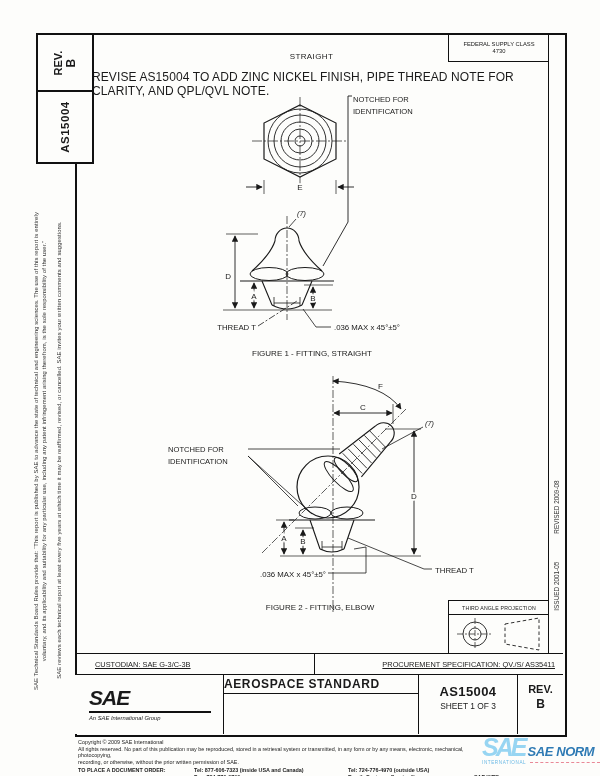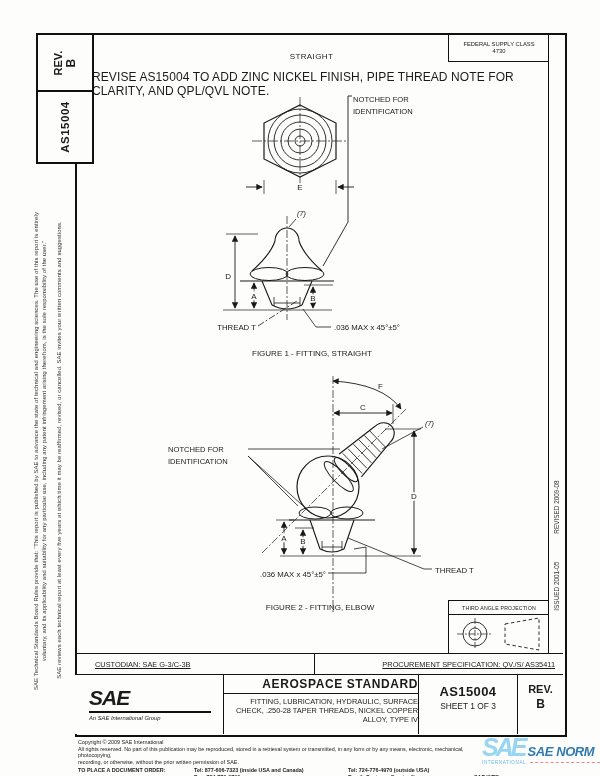--- a/index.html
+++ b/index.html
@@ -20,21 +20,21 @@
   .projbox{left:448px;top:600px;width:100px;height:53px;border-left:1.5px solid #111;border-top:1.5px solid #111;z-index:3;}
   .projbox .hd{height:13px;border-bottom:1px solid #111;display:flex;align-items:center;justify-content:center;
                font-size:5.2px;letter-spacing:.2px;}
   .inforow{left:75px;top:653px;width:488px;height:21px;border-top:1.5px solid #111;display:flex;z-index:3;text-decoration:underline;}
   .inforow .c1{width:240px;border-right:1.5px solid #111;display:flex;align-items:center;padding-left:20px;
                font-size:7.4px;box-sizing:border-box;}
   .inforow .c2{flex:1;display:flex;align-items:center;justify-content:flex-end;padding-right:8px;font-size:7.4px;}
   .titlerow{left:75px;top:674px;width:488px;height:59px;border-top:1.5px solid #111;display:flex;z-index:3;background:#fdfdfb;}
   .cell{box-sizing:border-box;height:100%;}
   .c-logo{width:148px;padding:11px 0 0 14px;}
-  .c-mid{width:196px;border-left:1.5px solid #111;border-right:1.5px solid #111;text-align:right;}
+  .c-mid{width:196px;border-left:1.5px solid #111;border-right:1.5px solid #111;text-align:left;}
   .c-mid .dt{font-size:12px;font-weight:bold;letter-spacing:.6px;border-bottom:1.5px solid #111;padding:2px 0 2px 0;}
   .c-mid .tl{font-size:7.4px;line-height:9px;padding-top:3px;}
   .c-num{width:99px;border-right:1.5px solid #111;text-align:center;padding-top:9px;}
   .c-rev{flex:1;text-align:center;padding-top:8px;}
   .logo-sae{font-size:21px;font-weight:900;font-style:italic;letter-spacing:-1px;}
   .logo-aero{font-size:19px;font-style:italic;font-weight:400;letter-spacing:-.5px;}
   .logo-rule{width:122px;height:1.5px;background:#111;margin-top:1px;}
   .logo-tag{font-size:5.8px;font-style:italic;margin-top:2px;color:#222;}
   .copyblock{left:78px;top:739px;width:400px;font-size:5.4px;line-height:6.6px;color:#222;z-index:2;}
   .ordergrid{display:grid;grid-template-columns:112px 150px 122px auto;font-weight:bold;margin-top:2px;column-gap:4px;}
@@ -225,25 +225,20 @@
   <div class="abs titlerow">
     <div class="cell c-logo">
       <div style="display:flex;align-items:baseline;">
         <span class="logo-sae">SAE</span>
       </div>
       <div class="logo-rule"></div>
       <div class="logo-tag">An SAE International Group</div>
     </div>
     <div class="cell c-mid">
       <div class="dt">AEROSPACE STANDARD</div>
-      <div class="tl">
-        <div>FITTING, LUBRICATION, HYDRAULIC, SURFACE</div>
-        <div>CHECK, .250-28 TAPER THREADS, NICKEL COPPER</div>
-        <div>ALLOY, TYPE IV</div>
-      </div>
     </div>
     <div class="cell c-num">
       <div style="font-size:13px;font-weight:bold;letter-spacing:.4px;">AS15004</div>
       <div style="font-size:8.4px;margin-top:2px;">SHEET 1 OF 3</div>
     </div>
     <div class="cell c-rev">
       <div style="font-size:11px;font-weight:bold;">REV.</div>
       <div style="font-size:12px;font-weight:bold;margin-top:2px;">B</div>
     </div>
   </div>

